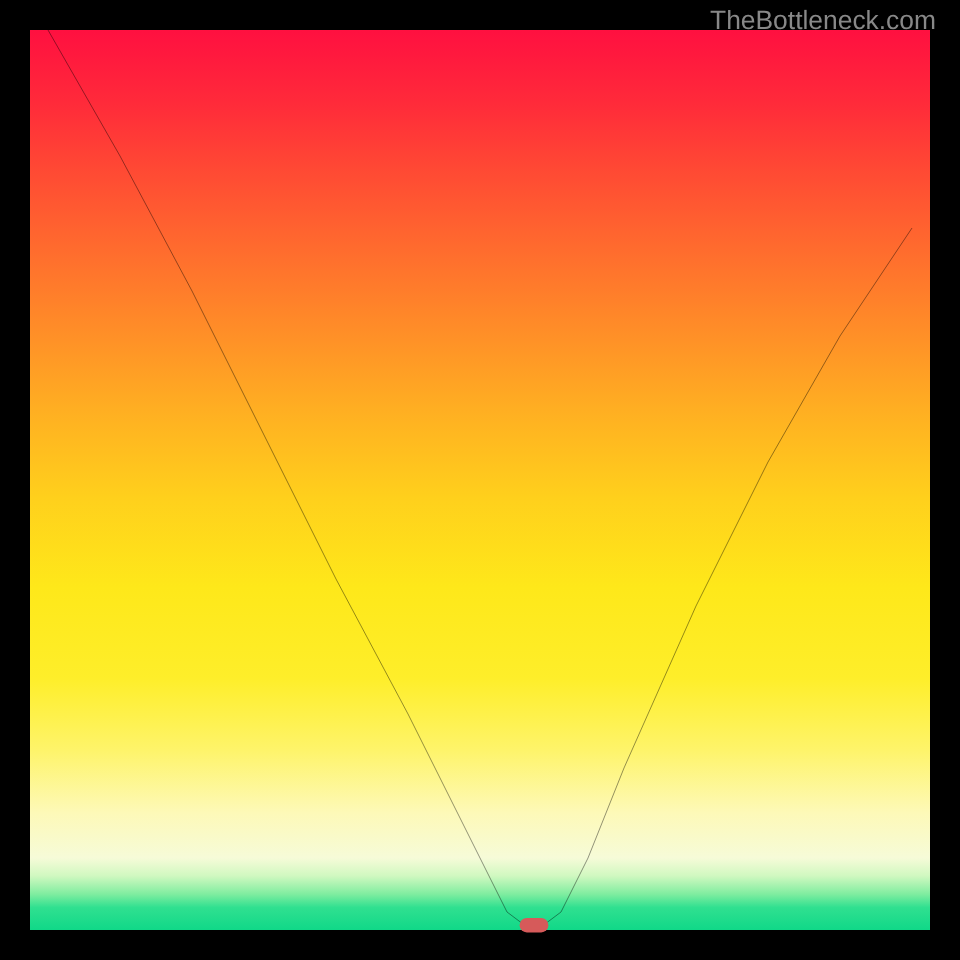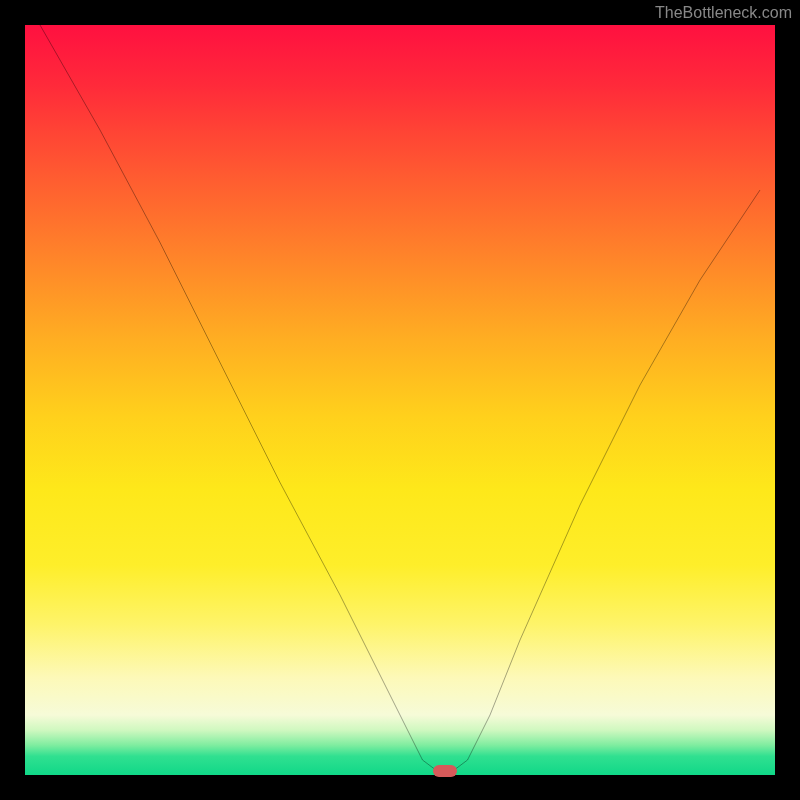--- a/index.html
+++ b/index.html
@@ -6,24 +6,24 @@
     margin: 0;
     padding: 0;
     width: 800px;
     height: 800px;
     background: #000;
     position: relative;
   }
   .watermark {
     position: absolute;
     top: 4px;
-    right: 8px;
+    right: 20px;
     color: #888;
     font-family: Arial, Helvetica, sans-serif;
-    font-size: 16px;
+    font-size: 22px;
     font-weight: 500;
     z-index: 10;
   }
   .plot-area {
     position: absolute;
     left: 25px;
     top: 25px;
     width: 750px;
     height: 750px;
     background: linear-gradient(to bottom,

